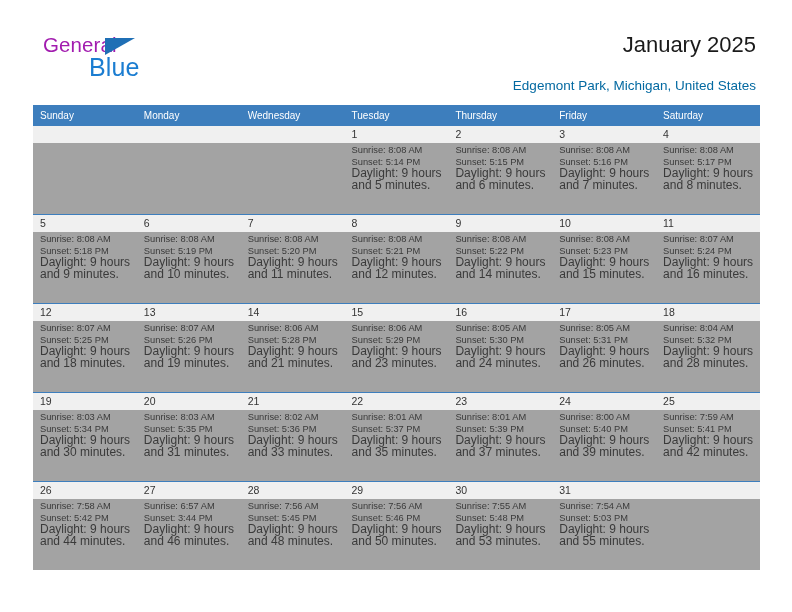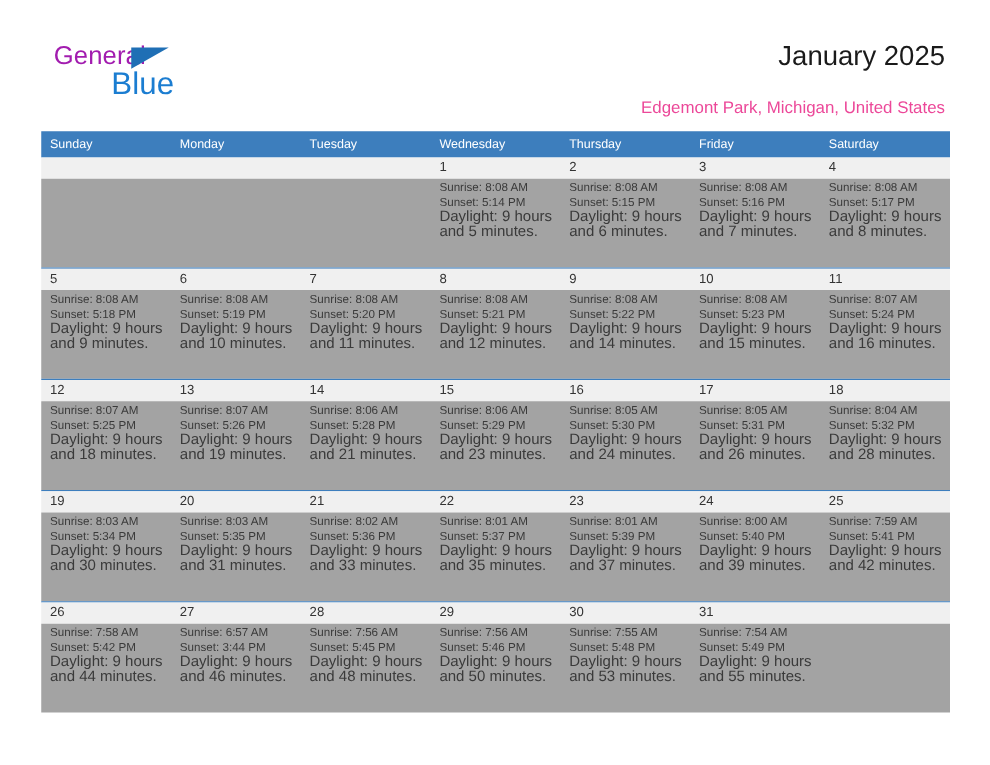--- a/index.html
+++ b/index.html
@@ -68,21 +68,21 @@
     font-size: 22px;
     color: #1a1a1a;
     text-align: right;
     white-space: nowrap;
   }
   .subtitle {
     position: absolute;
     right: 36px;
     top: 78px;
     font-size: 13.5px;
-    color: #ec4899;
+    color: #0369a1;
     text-align: right;
     white-space: nowrap;
   }
 
   
   .calendar {
     position: absolute;
     left: 33px;
     top: 105px;
     width: 727px;
@@ -162,22 +162,22 @@
     </div>
 
     <div class="title">January 2025</div>
     <div class="subtitle">Edgemont Park, Michigan, United States</div>
   </div>
 
   <div class="calendar">
     <div class="dow-row" id="dow-row">
         <div class="dow-cell">Sunday</div>
         <div class="dow-cell">Monday</div>
+        <div class="dow-cell">Wednesday</div>
         <div class="dow-cell">Tuesday</div>
-        <div class="dow-cell">Wednesday</div>
         <div class="dow-cell">Thursday</div>
         <div class="dow-cell">Friday</div>
         <div class="dow-cell">Saturday</div>
       </div>
     <div id="weeks-container">
         <div class="week-row">
           <div class="date-strip">
             <div class="date-cell"></div>
             <div class="date-cell"></div>
             <div class="date-cell"></div>
@@ -387,21 +387,21 @@
               <div class="ev-line">Sunset: 5:46 PM</div>
               <div class="ev-wrap">Daylight: 9 hours and 50 minutes.</div>
             </div>
             <div class="body-cell">
               <div class="ev-line">Sunrise: 7:55 AM</div>
               <div class="ev-line">Sunset: 5:48 PM</div>
               <div class="ev-wrap">Daylight: 9 hours and 53 minutes.</div>
             </div>
             <div class="body-cell">
               <div class="ev-line">Sunrise: 7:54 AM</div>
-              <div class="ev-line">Sunset: 5:49 PM</div>
+              <div class="ev-line">Sunset: 5:03 PM</div>
               <div class="ev-wrap">Daylight: 9 hours and 55 minutes.</div>
             </div>
             <div class="body-cell empty-cell"></div>
           </div>
         </div>
       </div>
   </div>
 
 </div>
 

